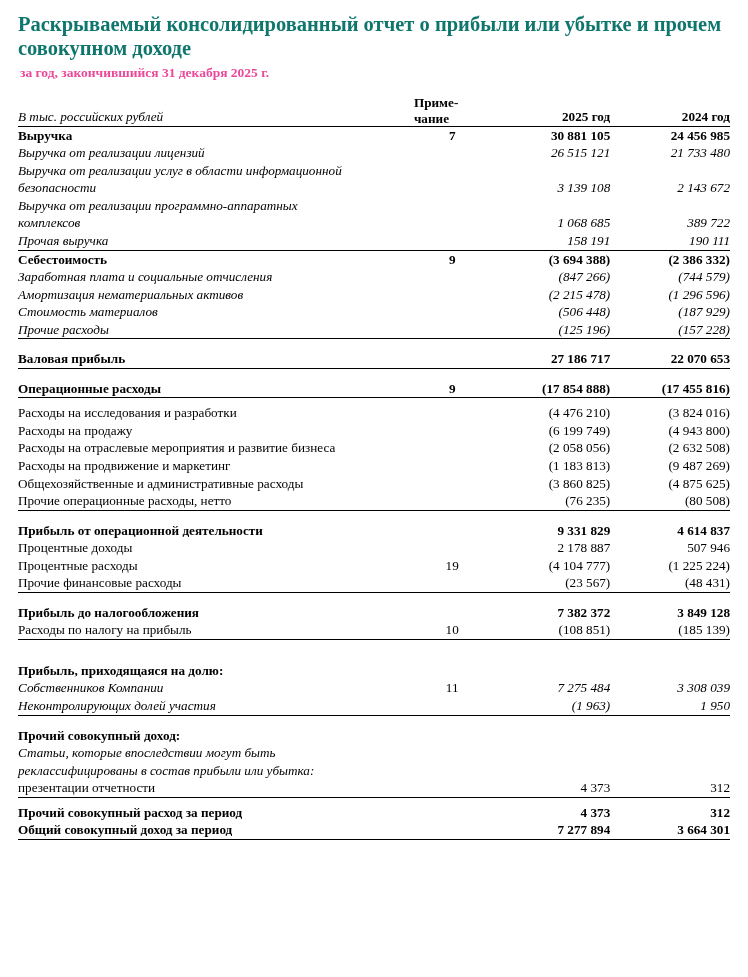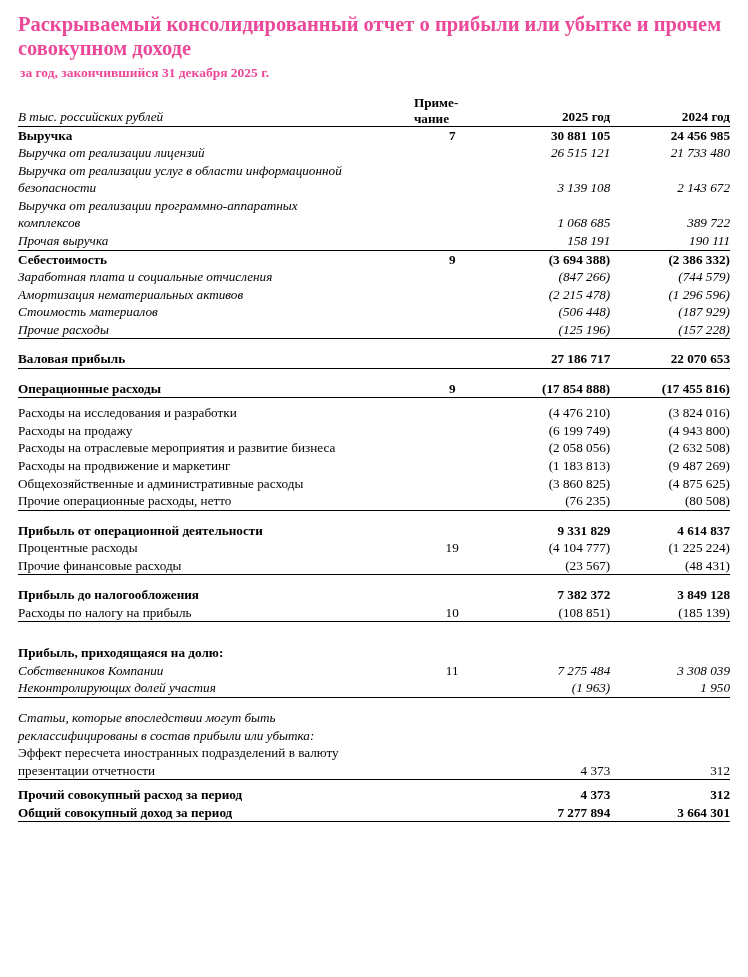--- a/index.html
+++ b/index.html
@@ -15,21 +15,21 @@
     -webkit-font-smoothing: antialiased;
   }
   .page {
     width: 748px;
     min-height: 977px;
     box-sizing: border-box;
     padding: 10px 18px 6px 18px;
     position: relative;
   }
   .doc-title {
-    color: #ec4899;
+    color: #0f766e;
     font-weight: bold;
     font-size: 20.5px;
     line-height: 1.18;
     margin: 2px 0 0 0;
   }
   .doc-subtitle {
     color: #ec4899;
     font-weight: bold;
     font-size: 13.5px;
     margin: 5px 0 0 2px;
@@ -251,20 +251,26 @@
           <td colspan="4"></td>
         </tr>
 
       <tr class="row-pad">
         <td class="label b">Прибыль от операционной деятельности</td>
         <td class="note b"></td>
         <td class="num b">9 331 829</td>
         <td class="num b">4 614 837</td>
       </tr>
       <tr>
+        <td class="label">Процентные доходы</td>
+        <td class="note"></td>
+        <td class="num">2 178 887</td>
+        <td class="num">507 946</td>
+      </tr>
+      <tr>
         <td class="label">Процентные расходы</td>
         <td class="note">19</td>
         <td class="num">(4 104 777)</td>
         <td class="num">(1 225 224)</td>
       </tr>
       <tr class="rule-thin-bottom">
         <td class="label">Прочие финансовые расходы</td>
         <td class="note"></td>
         <td class="num">(23 567)</td>
         <td class="num">(48 431)</td>
@@ -313,33 +319,33 @@
         <td class="note"></td>
         <td class="num i">(1 963)</td>
         <td class="num i">1 950</td>
       </tr>
 
       <tr class="spacer">
           <td colspan="4"></td>
         </tr>
 
       <tr>
+        <td class="label b">Прочий совокупный доход:</td>
+        <td class="note"></td>
+        <td class="num"></td>
+        <td class="num"></td>
+      </tr>
+      <tr>
         <td class="label i">Статьи, которые впоследствии могут быть</td>
         <td class="note"></td>
         <td class="num"></td>
         <td class="num"></td>
       </tr>
       <tr>
         <td class="label i ind1">реклассифицированы в состав прибыли или убытка:</td>
-        <td class="note"></td>
-        <td class="num"></td>
-        <td class="num"></td>
-      </tr>
-      <tr>
-        <td class="label">Эффект пересчета иностранных подразделений в валюту</td>
         <td class="note"></td>
         <td class="num"></td>
         <td class="num"></td>
       </tr>
       <tr class="rule-thin-bottom">
         <td class="label ind1">презентации отчетности</td>
         <td class="note"></td>
         <td class="num">4 373</td>
         <td class="num">312</td>
       </tr>

